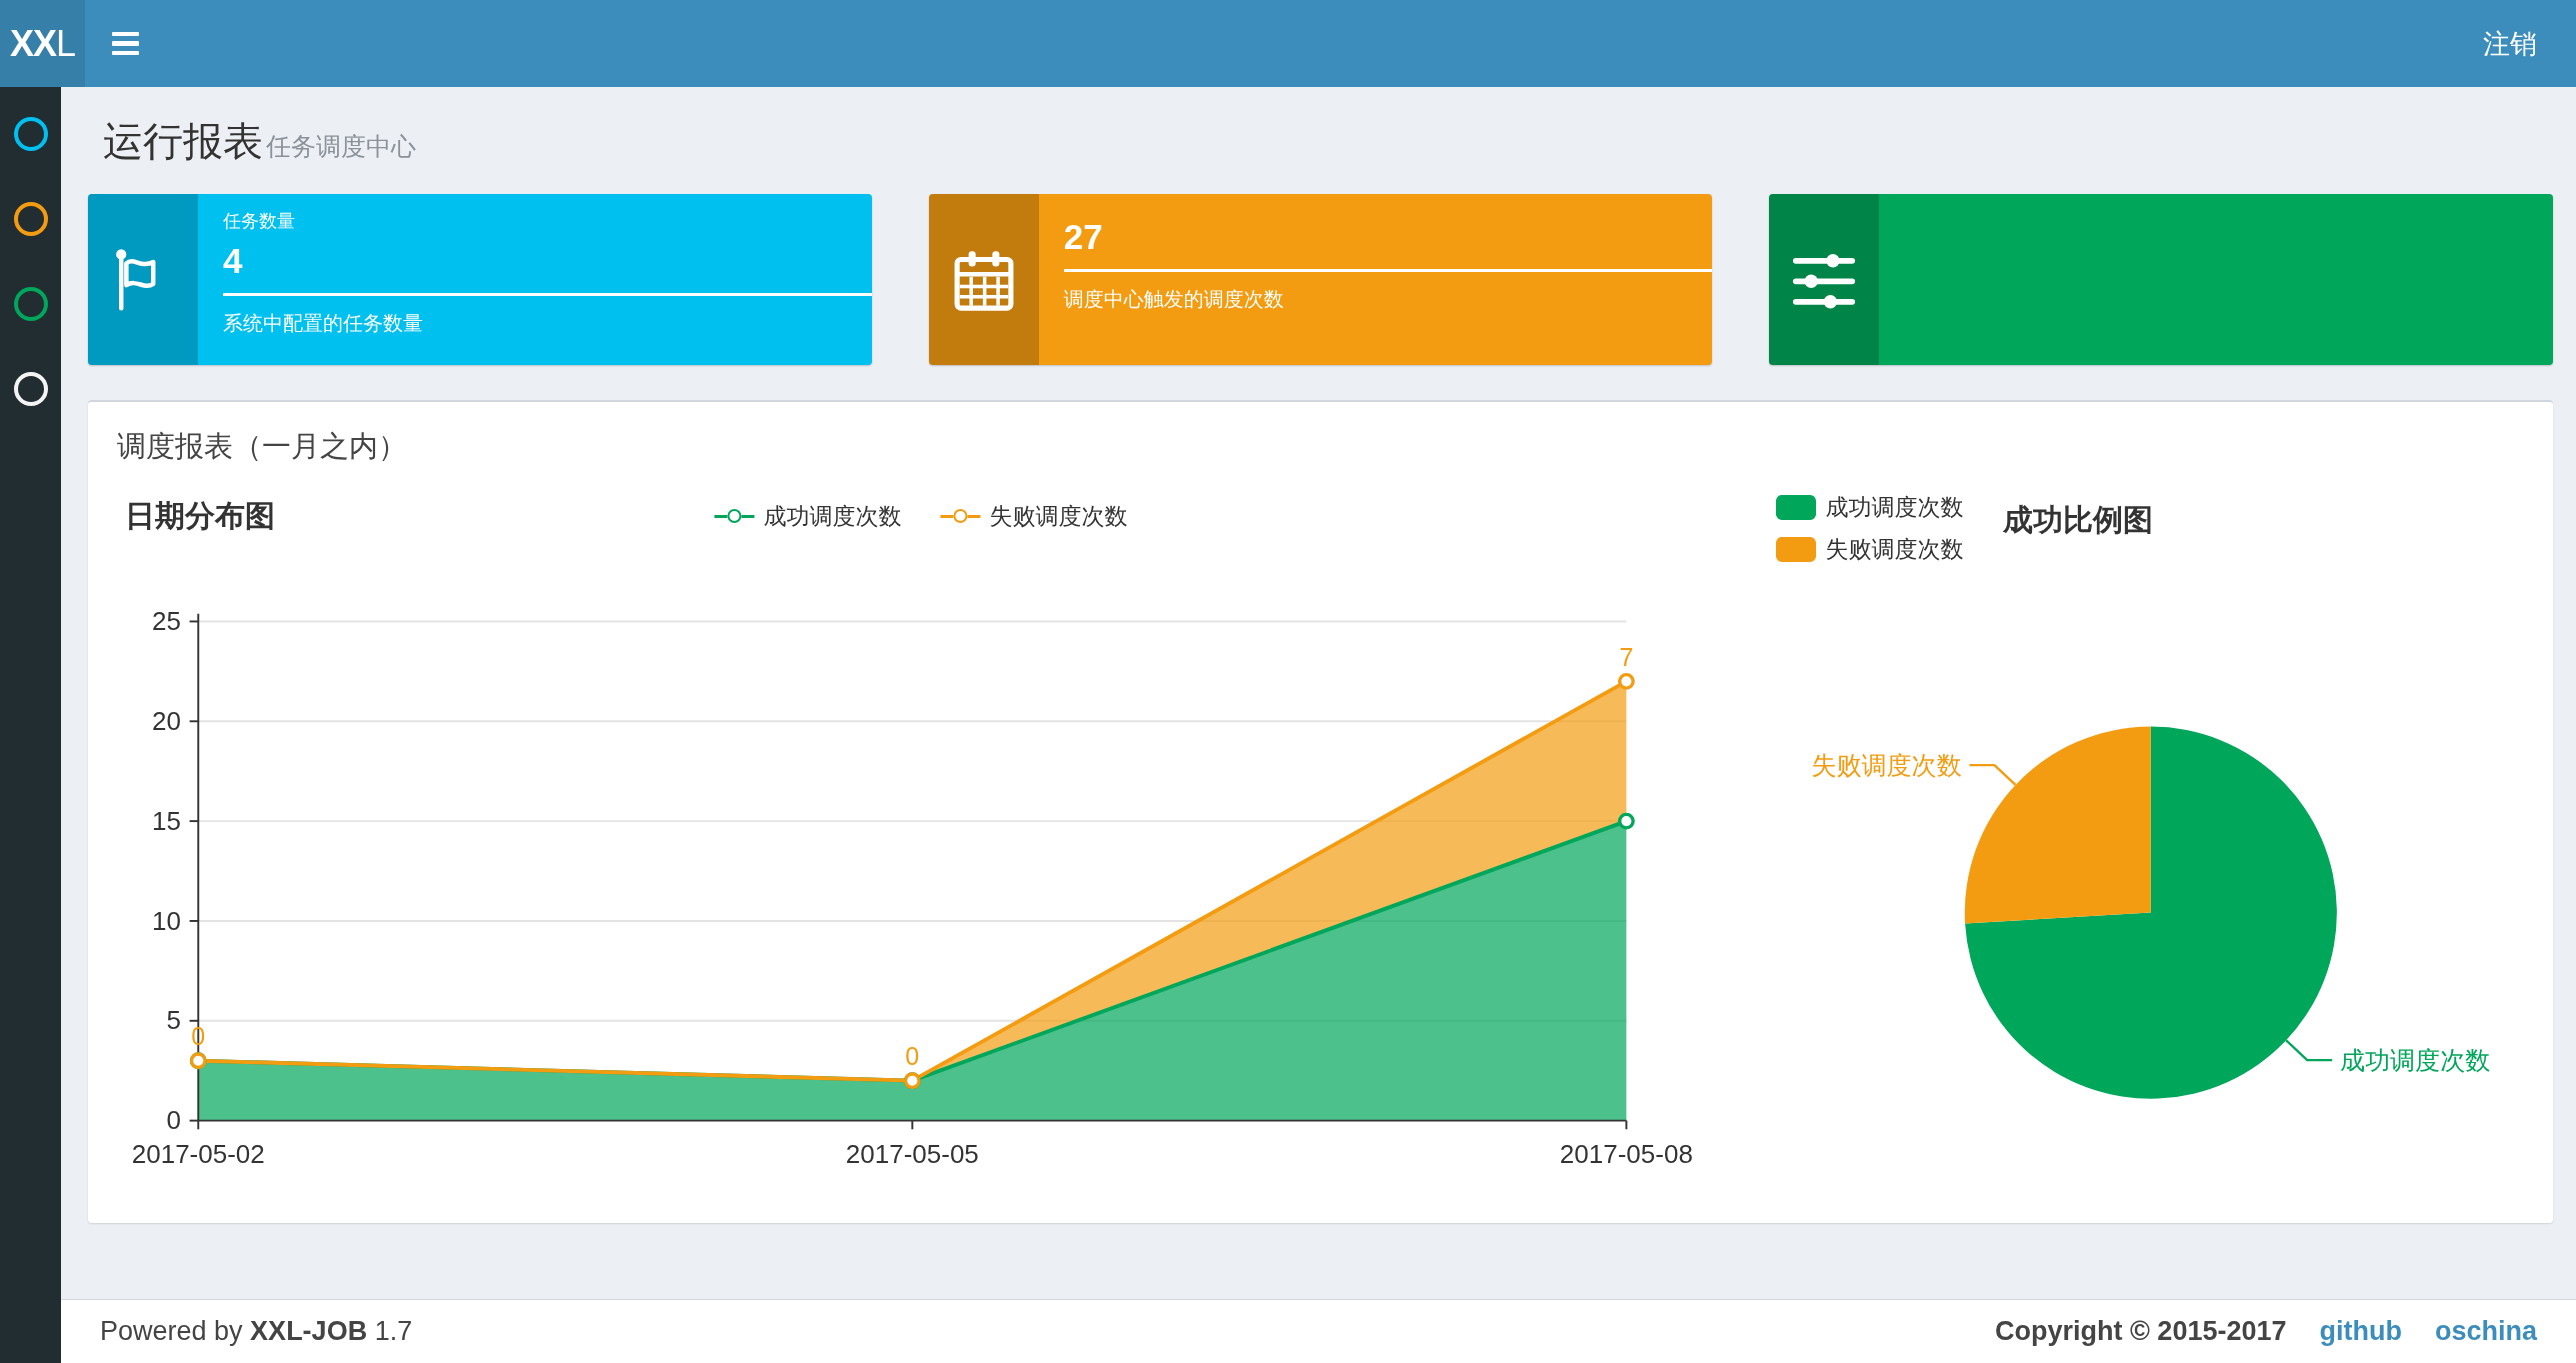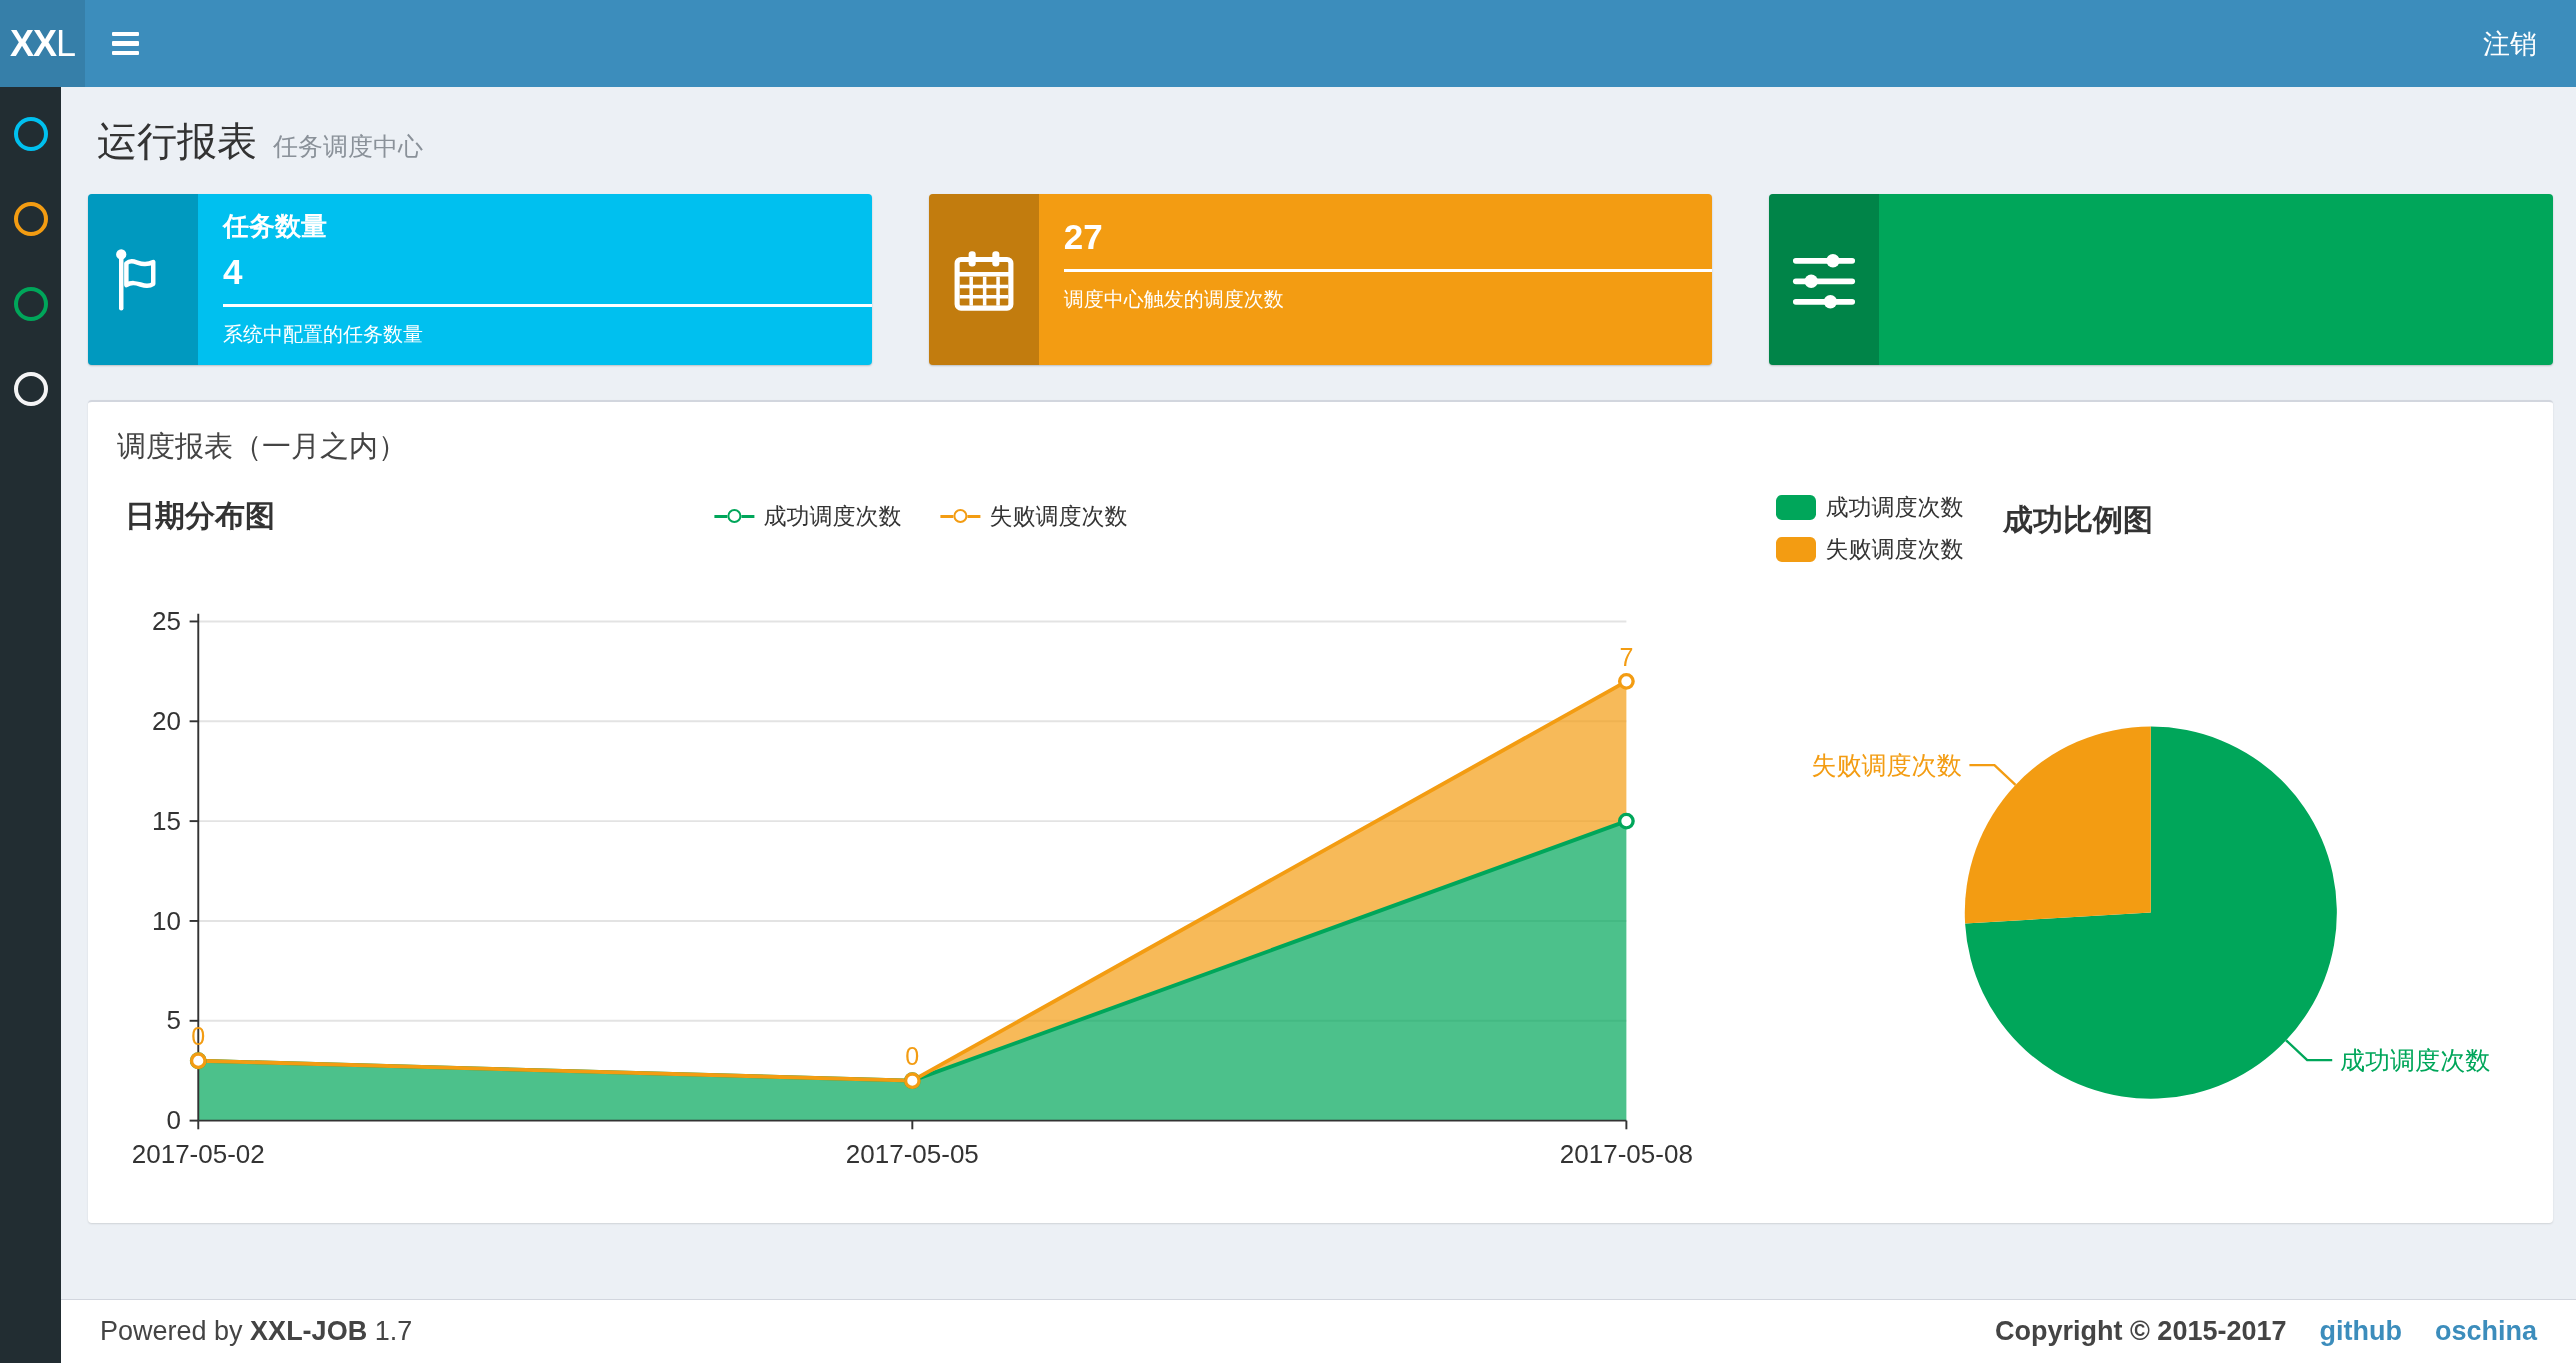--- a/index.html
+++ b/index.html
@@ -16,29 +16,29 @@
   .hamburger i { display:block; width:27px; height:4.8px; background:#fff; border-radius:1px; }
   .logout { color:#fff; font-size:27px; text-decoration:none; cursor:pointer; }
 
   .main { display:flex; height:1276px; }
   .sidebar { width:85px; background:#222d32; display:flex; flex-direction:column; align-items:center; padding-top:30px; gap:51px; }
   .ring { width:34px; height:34px; border-radius:50%; border:4.8px solid; cursor:pointer; }
 
   .main-right { flex:1; display:flex; flex-direction:column; }
   .content { flex:1; padding:0 23px 0 27px; overflow:hidden; }
 
-  .page-header { margin:27px 0 0 9px; display:flex; align-items:baseline; gap:16px; }
+  .page-header { margin:27px 0 0 15px; display:flex; align-items:baseline; gap:3px; }
   .page-title { font-size:40px; color:#333; font-weight:500; }
   .page-subtitle { font-size:25px; color:#8a9199; }
 
   .info-row { display:flex; gap:57px; margin-top:25px; }
   .info-box { flex:1; height:171px; border-radius:3.9px; display:flex; color:#fff; box-shadow:0 1px 1.9px rgba(0,0,0,0.2); overflow:hidden; }
   .info-icon { width:110px; background:rgba(0,0,0,0.2); display:flex; align-items:center; justify-content:center; flex-shrink:0; }
   .info-content { flex:1; padding:15.4px 0 0 25px; display:flex; flex-direction:column; }
-  .info-label { font-size:26px;font-weight:bold; }
+  .info-label { font-size:18px; }
   .info-value { font-size:35px; font-weight:700; margin-top:7.7px; }
   .info-divider { height:2.9px; background:#fff; margin-top:11.6px; }
   .info-desc { font-size:20px; margin-top:14.5px; }
 
   .panel { margin-top:35px; background:#fff; border-top:2.9px solid #d2d6de; border-radius:3.9px; box-shadow:0 1px 1.9px rgba(0,0,0,0.12); }
   .panel-header { padding:25px 29px 11.6px; }
   .panel-title { font-size:29px; color:#444; font-weight:500; }
   .panel-body { display:flex; padding:0 33px 29px;gap:24px; }
 
   .chart-left { width:1600px; flex-shrink:0; }

